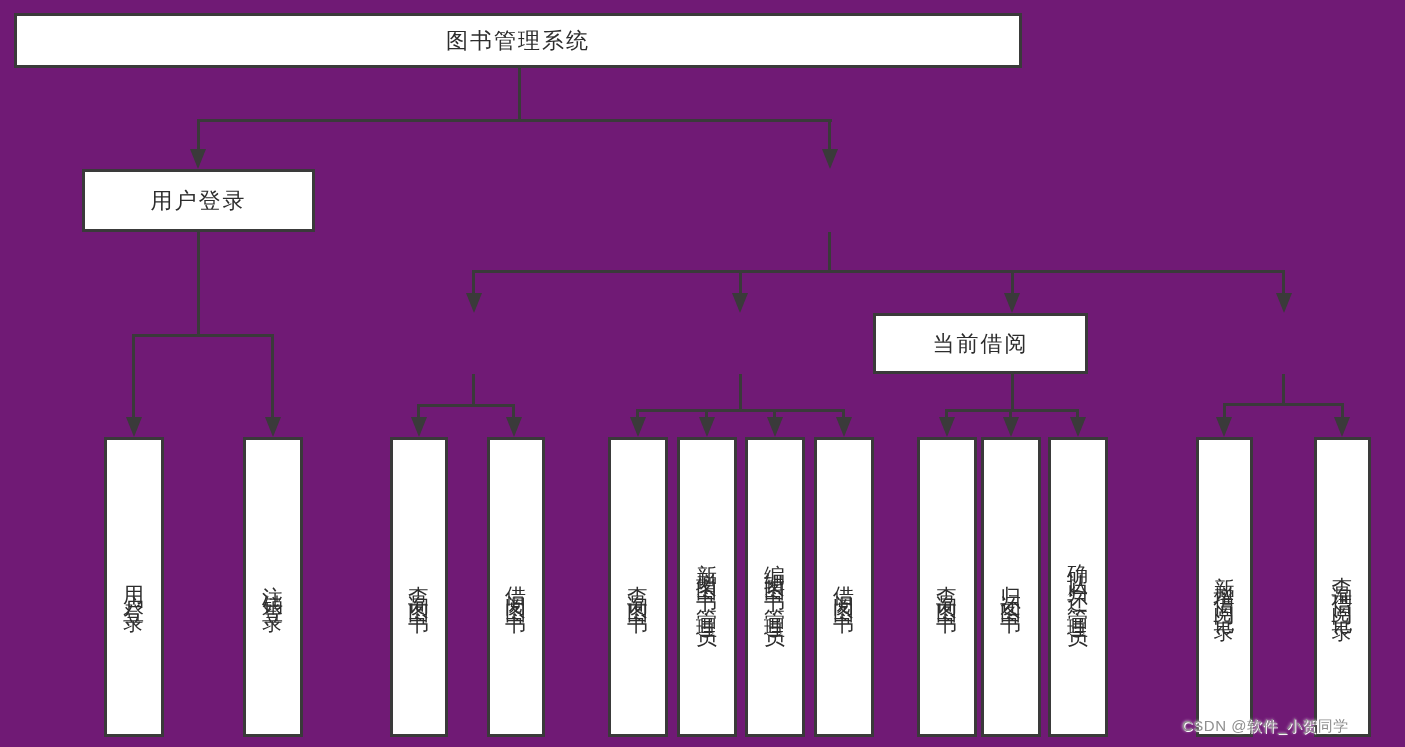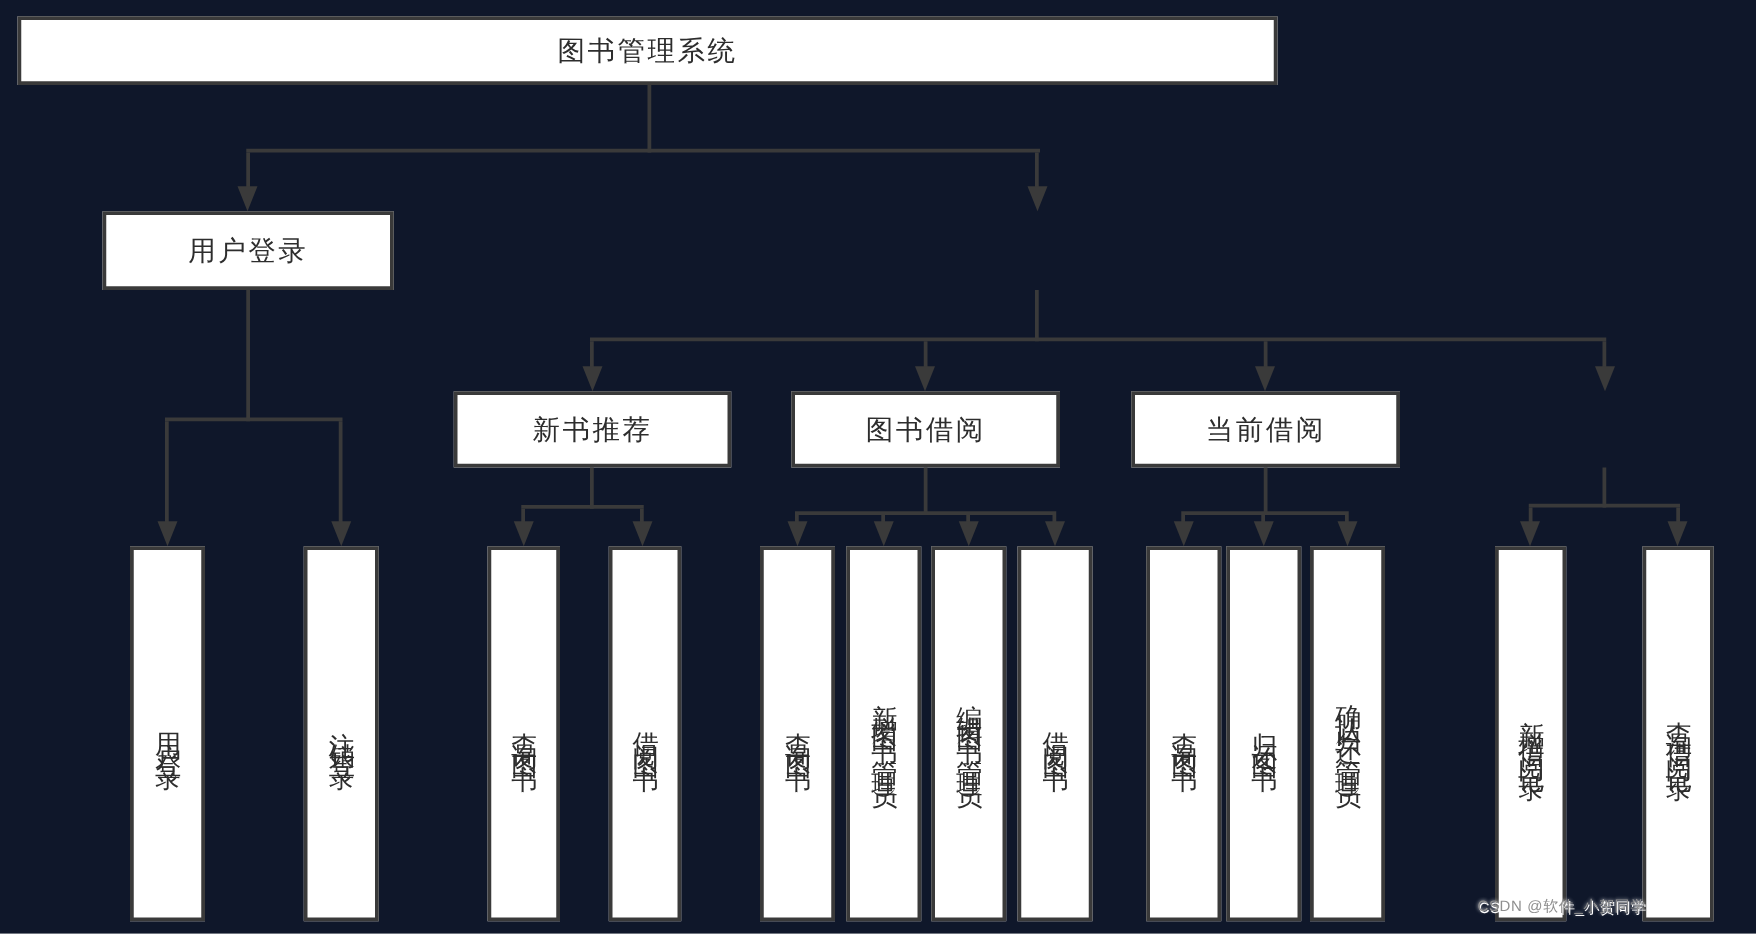--- a/index.html
+++ b/index.html
@@ -1,52 +1,50 @@
 <!DOCTYPE html>
 <html><head>
 <meta charset="utf-8">
 <style>
   html,body{margin:0;padding:0;background:#ffffff;}
   .canvas{
-    position:relative;width:1405px;height:747px;background:#0f172a;overflow:hidden;
+    position:relative;width:1405px;height:747px;background:#701a75;overflow:hidden;
     font-family:"Liberation Sans","DejaVu Sans",sans-serif;color:#2d2d2d;
   }
   .box{
     position:absolute;box-sizing:border-box;border:3px solid #3a3a3a;background:#ffffff;
     display:flex;align-items:center;justify-content:center;text-align:center;
   }
   .hbox{font-size:22px;letter-spacing:2px;}
   .vbox{
     writing-mode:vertical-rl;font-size:21px;letter-spacing:9px;
     line-height:1;display:flex;align-items:center;justify-content:center;
   }
   .line{position:absolute;background:#3a3a3a;}
   .arr{
     position:absolute;width:0;height:0;
     border-left:8px solid transparent;border-right:8px solid transparent;
     border-top:20px solid #3a3a3a;
   }
   .watermark{
-    position:absolute;left:1182px;top:717px;font-size:12px;color:#8f8f8f;
+    position:absolute;left:1182px;top:717px;font-size:15px;color:#8f8f8f;
     white-space:nowrap;letter-spacing:0.5px;
     text-shadow:0 0 3px #ffffff,1px 1px 0 #ffffff;
   }
 </style>
 </head>
 <body>
 
 <div class="canvas">
 
   <div class="box hbox" style="left:14px;top:13px;width:1008px;height:55px">图书管理系统</div>
 
   <div class="box hbox" style="left:82px;top:169px;width:233px;height:63px">用户登录</div>
 
-  <div class="box hbox" style="left:363px;top:313px;width:222px;height:61px">新书推荐</div>
-  <div class="box hbox" style="left:633px;top:313px;width:215px;height:61px">图书借阅</div>
-  <div class="box hbox" style="left:905px;top:313px;width:215px;height:61px">当前借阅</div>
+  <div class="box hbox" style="left:873px;top:313px;width:215px;height:61px">当前借阅</div>
 
   <div class="box vbox" style="left:104px;top:437px;width:60px;height:300px">用户登录</div>
   <div class="box vbox" style="left:243px;top:437px;width:60px;height:300px">注销登录</div>
   <div class="box vbox" style="left:390px;top:437px;width:58px;height:300px">查询图书</div>
   <div class="box vbox" style="left:487px;top:437px;width:58px;height:300px">借阅图书</div>
   <div class="box vbox" style="left:608px;top:437px;width:60px;height:300px">查询图书</div>
   <div class="box vbox" style="left:677px;top:437px;width:60px;height:300px">新增图书（管理员）</div>
   <div class="box vbox" style="left:745px;top:437px;width:60px;height:300px">编辑图书（管理员）</div>
   <div class="box vbox" style="left:814px;top:437px;width:60px;height:300px">借阅图书</div>
   <div class="box vbox" style="left:917px;top:437px;width:60px;height:300px">查询图书</div>

